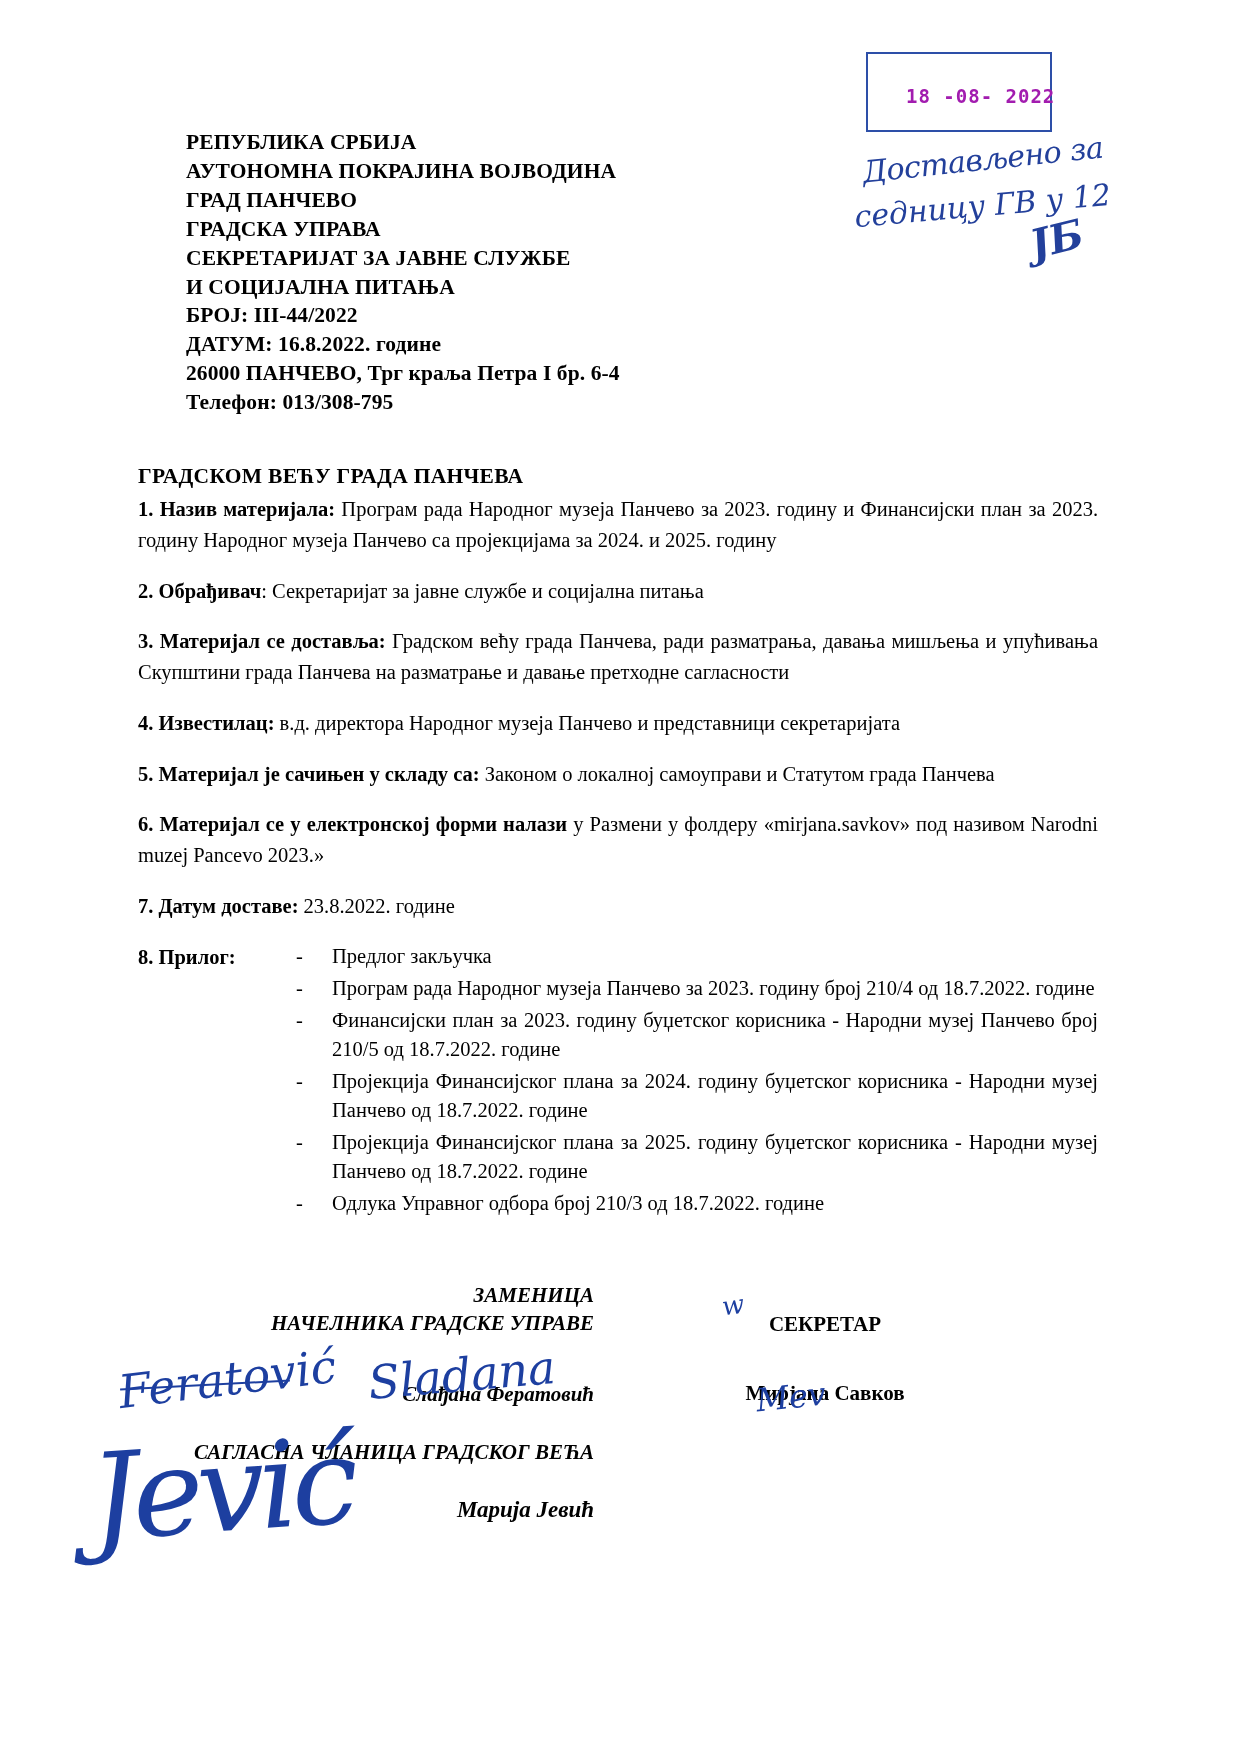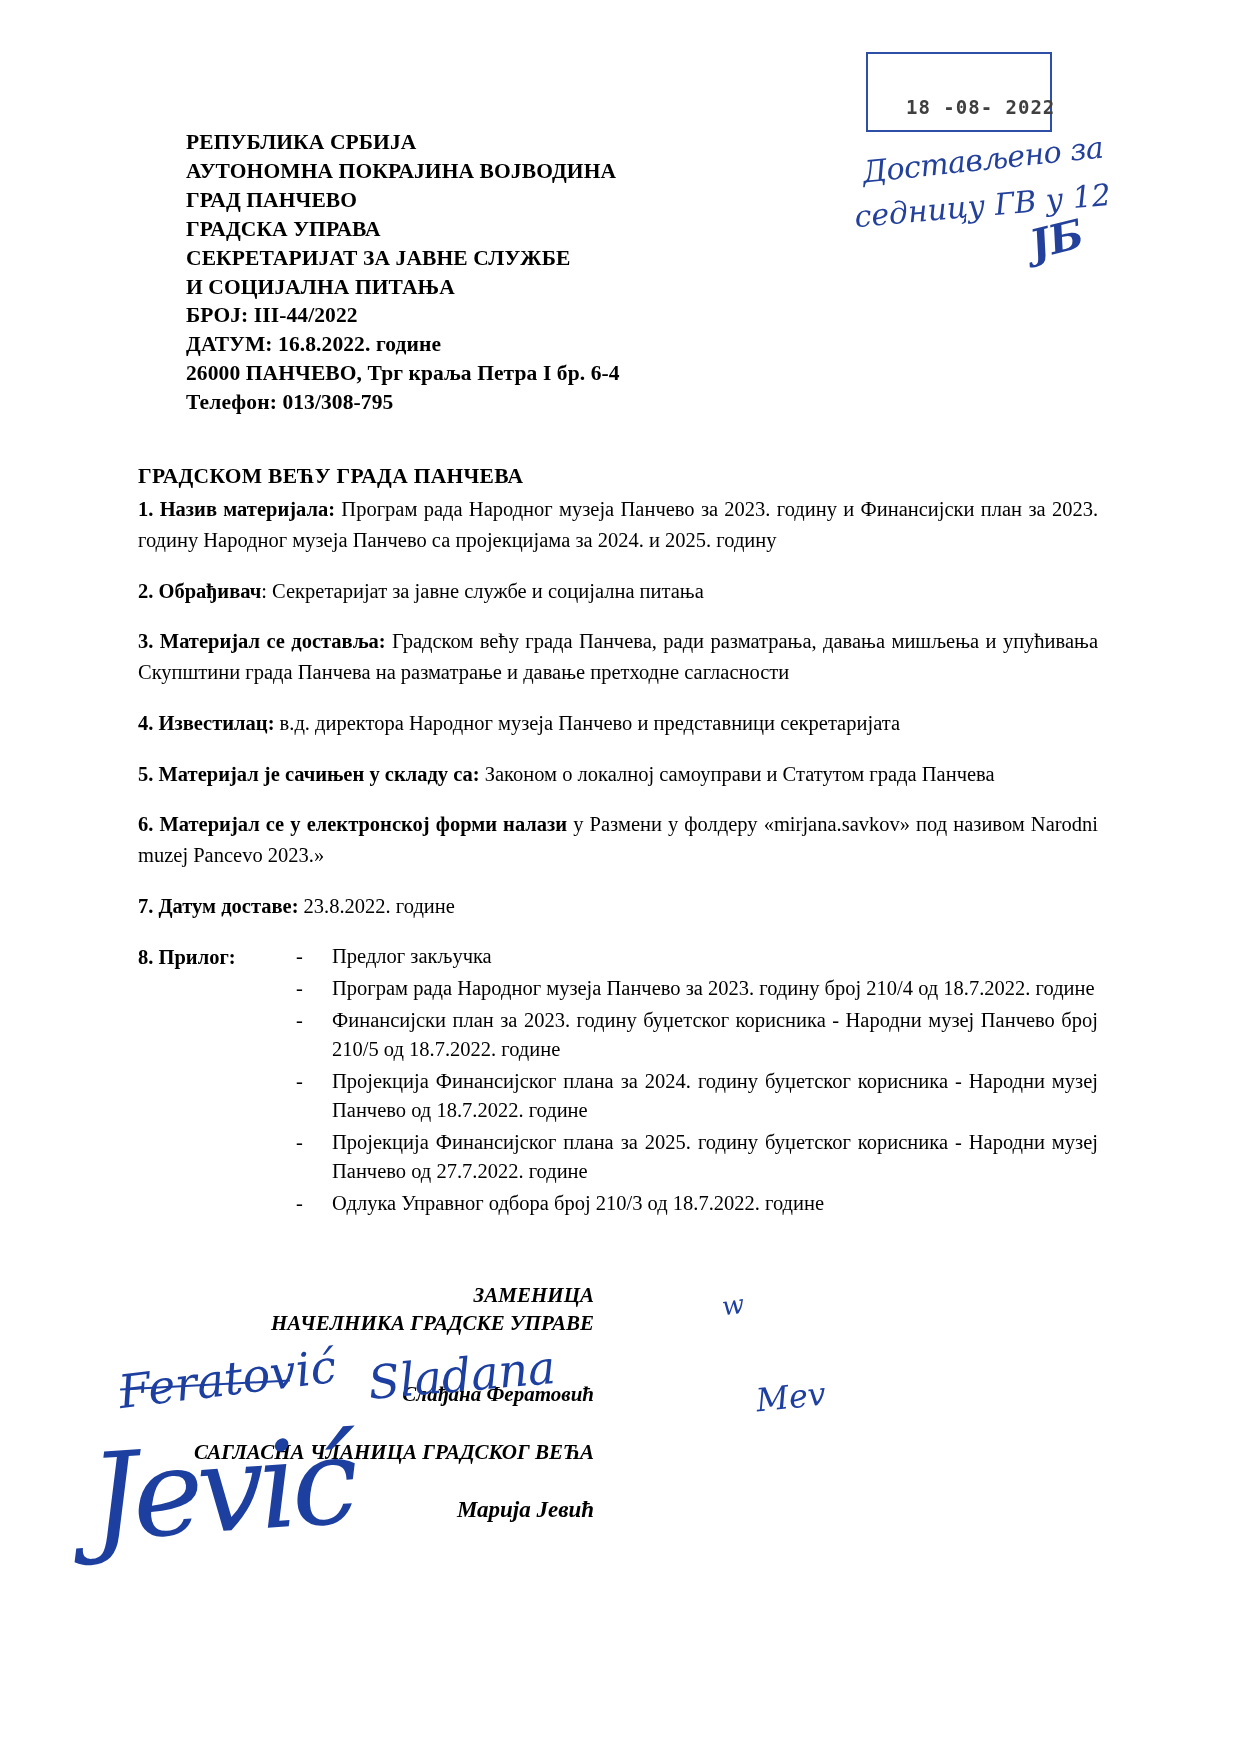--- a/index.html
+++ b/index.html
@@ -43,24 +43,24 @@
     left: 866px;
     top: 52px;
     width: 186px;
     height: 80px;
     border: 2px solid #2d4fa8;
     box-sizing: border-box;
   }
   .stamp-date {
     position: absolute;
     left: 906px;
-    top: 96px;
+    top: 85px;
     font-family: "DejaVu Sans Mono", monospace;
     font-size: 19px;
-    color: #404040;
+    color: #a21caf;
     letter-spacing: 1px;
     font-weight: bold;
   }
   .handwriting {
     position: absolute;
     color: #23409b;
     font-family: "DejaVu Serif", serif;
     font-style: italic;
   }
   .hw1 {
@@ -279,38 +279,42 @@
         <div class="attach-item">
           <span class="dash">-</span>
           <span class="attach-text">Финансијски план за 2023. годину буџетског корисника - Народни музеј Панчево број 210/5 од 18.7.2022. године</span>
         </div>
         <div class="attach-item">
           <span class="dash">-</span>
           <span class="attach-text">Пројекција Финансијског плана за 2024. годину буџетског корисника - Народни музеј Панчево од 18.7.2022. године</span>
         </div>
         <div class="attach-item">
           <span class="dash">-</span>
-          <span class="attach-text">Пројекција Финансијског плана за 2025. годину буџетског корисника - Народни музеј Панчево од 27.7.2022. године</span>
+          <span class="attach-text">Пројекција Финансијског плана за 2025. годину буџетског корисника - Народни музеј Панчево од 18.7.2022. године</span>
         </div>
         <div class="attach-item">
           <span class="dash">-</span>
           <span class="attach-text">Одлука Управног одбора број 210/3 од 18.7.2022. године</span>
         </div>
       </div>
     </div>
   </div>
 
   <div class="sig-left">
     <div>ЗАМЕНИЦА</div>
     <div>НАЧЕЛНИКА ГРАДСКЕ УПРАВЕ</div>
     <div class="nm">Слађана Фератовић</div>
     <div class="role2">САГЛАСНА ЧЛАНИЦА ГРАДСКОГ ВЕЋА</div>
     <div class="nm2">Марија Јевић</div>
   </div>
 
+  <div class="sig-right">
+    <div>СЕКРЕТАР</div>
+    <div class="nm">Мирјана Савков</div>
+  </div>
 
   <div class="scribble sc1">Feratović</div>
   <div class="sc-strike"></div>
   <div class="scribble sc2">Sladana</div>
   <div class="scribble sc3">w</div>
   <div class="scribble sc4">Mev</div>
   <div class="scribble sc5">Jević</div>
 
 </div>
 

